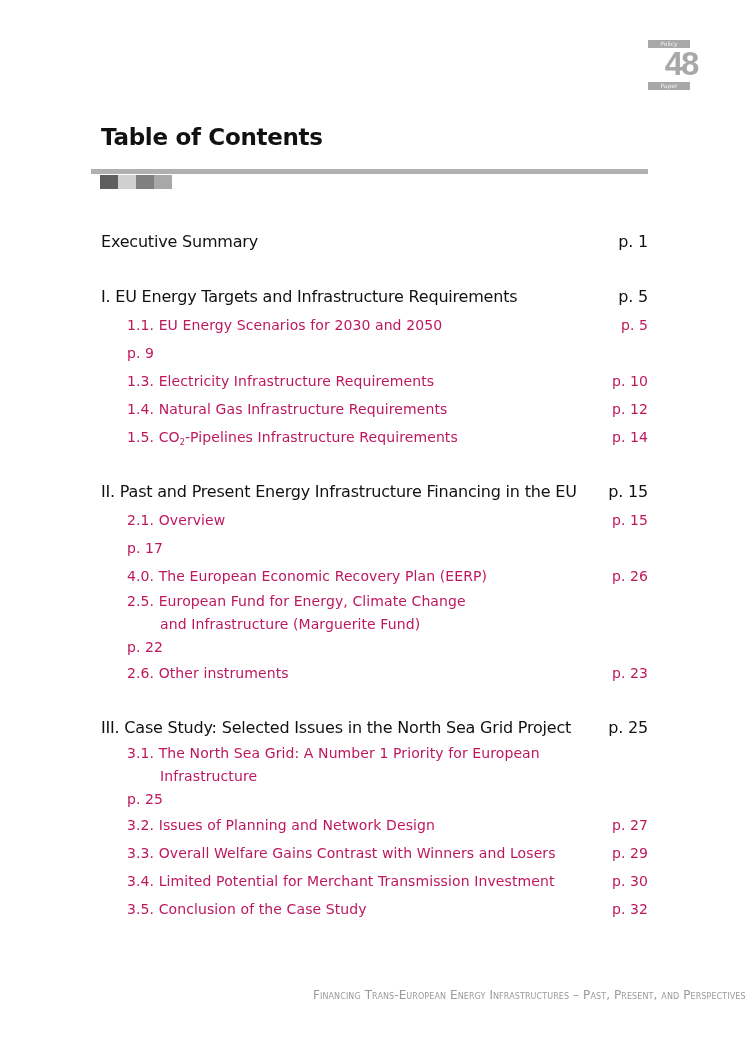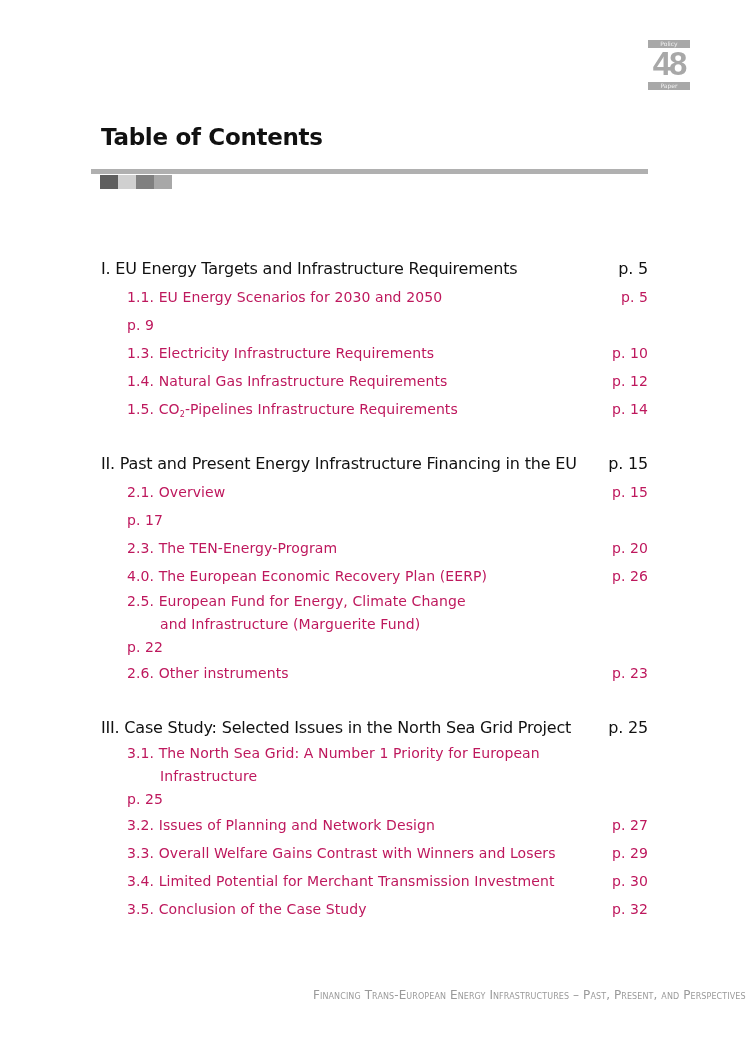--- a/index.html
+++ b/index.html
@@ -3,21 +3,21 @@
 <meta charset="utf-8">
 <style>
   html, body { margin: 0; padding: 0; background: #ffffff; }
   body { width: 748px; height: 1058px; position: relative; overflow: hidden;
          font-family: "DejaVu Sans", sans-serif; }
   .badge { position: absolute; left: 648px; top: 40px; width: 42px; height: 50px; }
   .badge .bar { position: absolute; left: 0; width: 42px; height: 8px; background: #a8a8a8;
                 color: #f0f0f0; font-size: 6px; line-height: 8px; text-align: center; }
   .badge .bar.top { top: 0; }
   .badge .bar.bottom { top: 42px; }
-  .badge .num { position: absolute; left: 0; top: 5px; width: 42px; text-align: center;
+  .badge .num { position: absolute; left: 12px; top: 5px; width: 42px; text-align: center;
                 font-size: 33px; font-weight: bold; color: #a8a8a8; letter-spacing: -2px;
                 font-family: "Liberation Sans", sans-serif; line-height: 38px; }
   .title { position: absolute; left: 101px; top: 124px; font-size: 23px; font-weight: bold;
            color: #111; font-family: "DejaVu Sans", sans-serif; letter-spacing: -0.3px; }
   .rule { position: absolute; left: 91px; top: 169px; width: 557px; height: 5px; background: #b0b0b0; }
   .squares { position: absolute; left: 100px; top: 175px; height: 14px; display: flex; }
   .squares span { display: block; width: 18px; height: 14px; }
   .toc { position: absolute; left: 101px; top: 228px; width: 547px; }
   .row { display: flex; justify-content: space-between; align-items: baseline; }
   .row .label, .row .page { white-space: nowrap; }
@@ -44,20 +44,24 @@
 <div class="title">Table of Contents</div>
 <div class="rule" style="background: rgb(176, 176, 176);"></div>
 <div class="squares">
   <span style="background: rgb(95, 95, 95);"></span>
   <span style="background: rgb(208, 208, 208);"></span>
   <span style="background: rgb(128, 128, 128);"></span>
   <span style="background: rgb(168, 168, 168);"></span>
 </div>
 
 <div class="toc">
+  <div class="row chapter">
+    <span class="label">Executive Summary</span>
+    <span class="page">p. 1</span>
+  </div>
   <div class="gap"></div>
 
   <div class="row chapter">
     <span class="label">I. EU Energy Targets and Infrastructure Requirements</span>
     <span class="page">p. 5</span>
   </div>
   <div class="row sub">
     <span class="label">1.1. EU Energy Scenarios for 2030 and 2050</span>
     <span class="page">p. 5</span>
   </div>
@@ -81,24 +85,20 @@
   <div class="row chapter">
     <span class="label">II. Past and Present Energy Infrastructure Financing in the EU</span>
     <span class="page">p. 15</span>
   </div>
   <div class="row sub">
     <span class="label">2.1. Overview</span>
     <span class="page">p. 15</span>
   </div>
   <div class="row sub">
     <span class="page">p. 17</span>
-  </div>
-  <div class="row sub">
-    <span class="label">2.3. The TEN-Energy-Program</span>
-    <span class="page">p. 20</span>
   </div>
   <div class="row sub">
     <span class="label">4.0. The European Economic Recovery Plan (EERP)</span>
     <span class="page">p. 26</span>
   </div>
   <div class="row sub multi">
     <span class="label">
       <span>2.5. European Fund for Energy, Climate Change</span>
       <span class="cont">and Infrastructure (Marguerite Fund)</span>
     </span>

